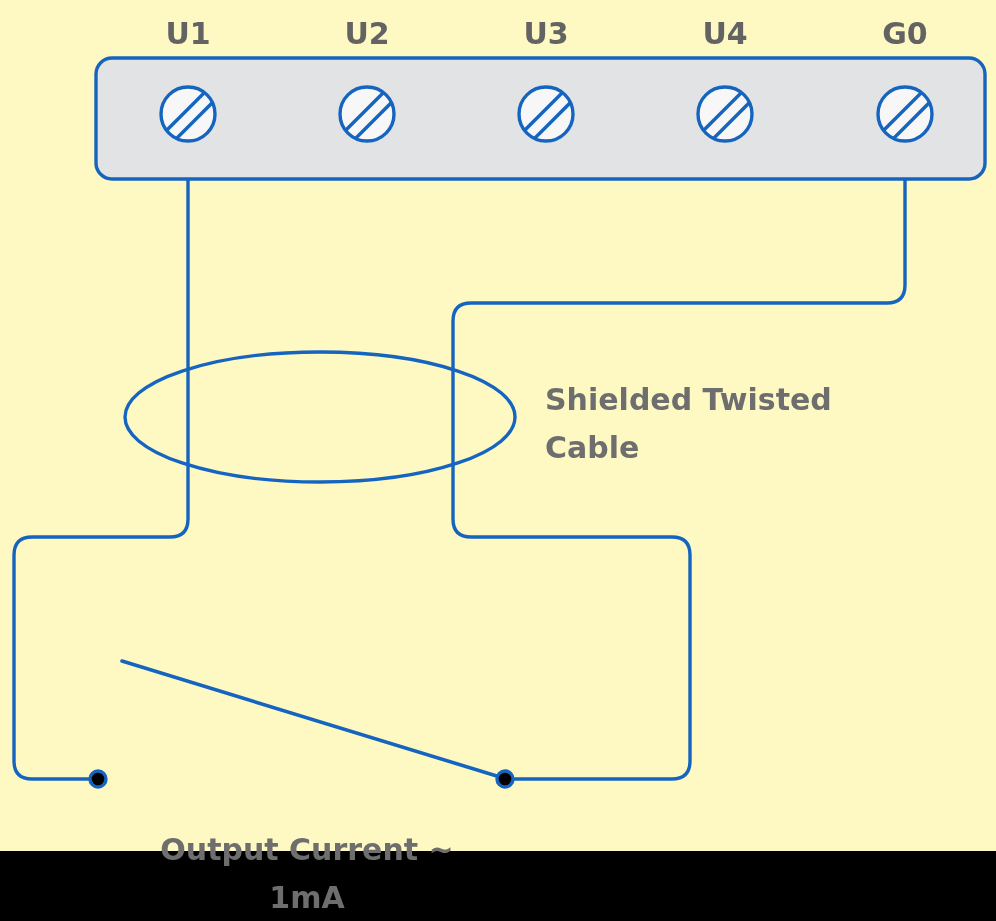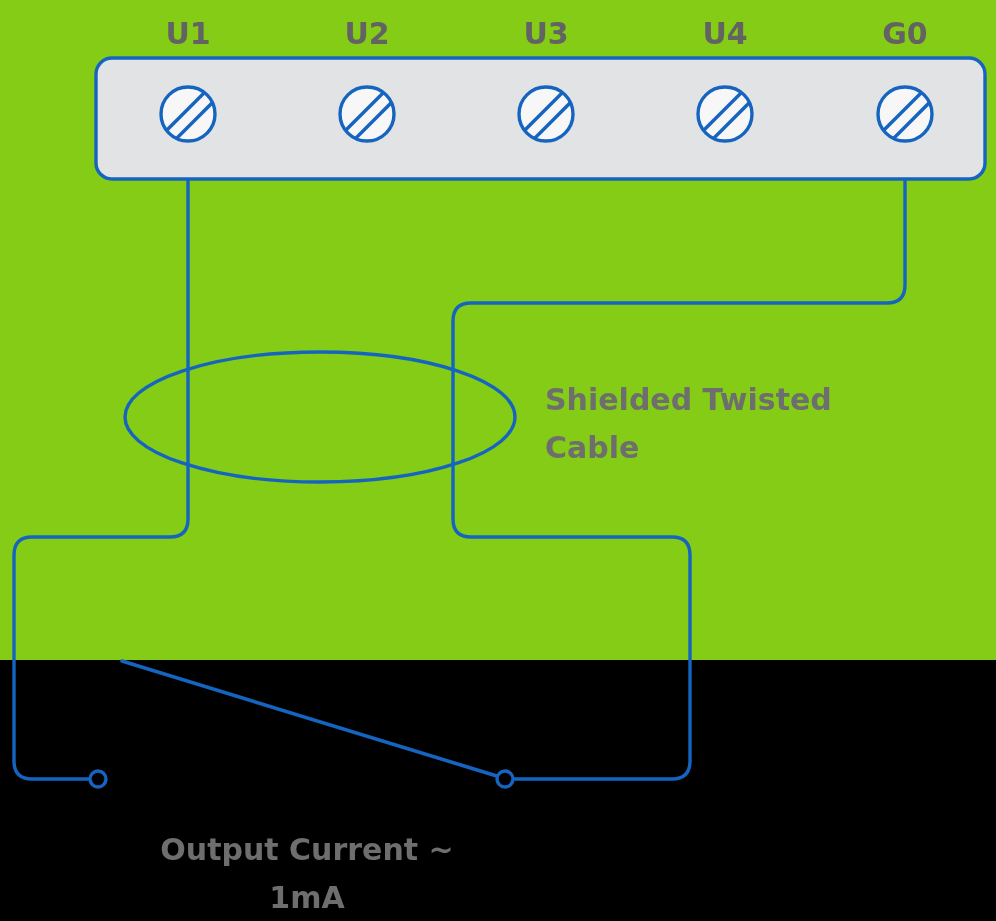--- a/index.html
+++ b/index.html
@@ -10,22 +10,22 @@
   }
   body {
     width: 996px;
     height: 921px;
     overflow: hidden;
     font-family: "DejaVu Sans", "Liberation Sans", sans-serif;
   }
   #diagram-root {
     position: relative;
     width: 996px;
-    height: 660px;
-    background: #84cc16;
+    height: 851px;
+    background: #fef9c3;
   }
   svg#wiring-svg {
     position: absolute;
     top: 0;
     left: 0;
     width: 996px;
     height: 921px;
     display: block;
   }
   .terminal-label {

